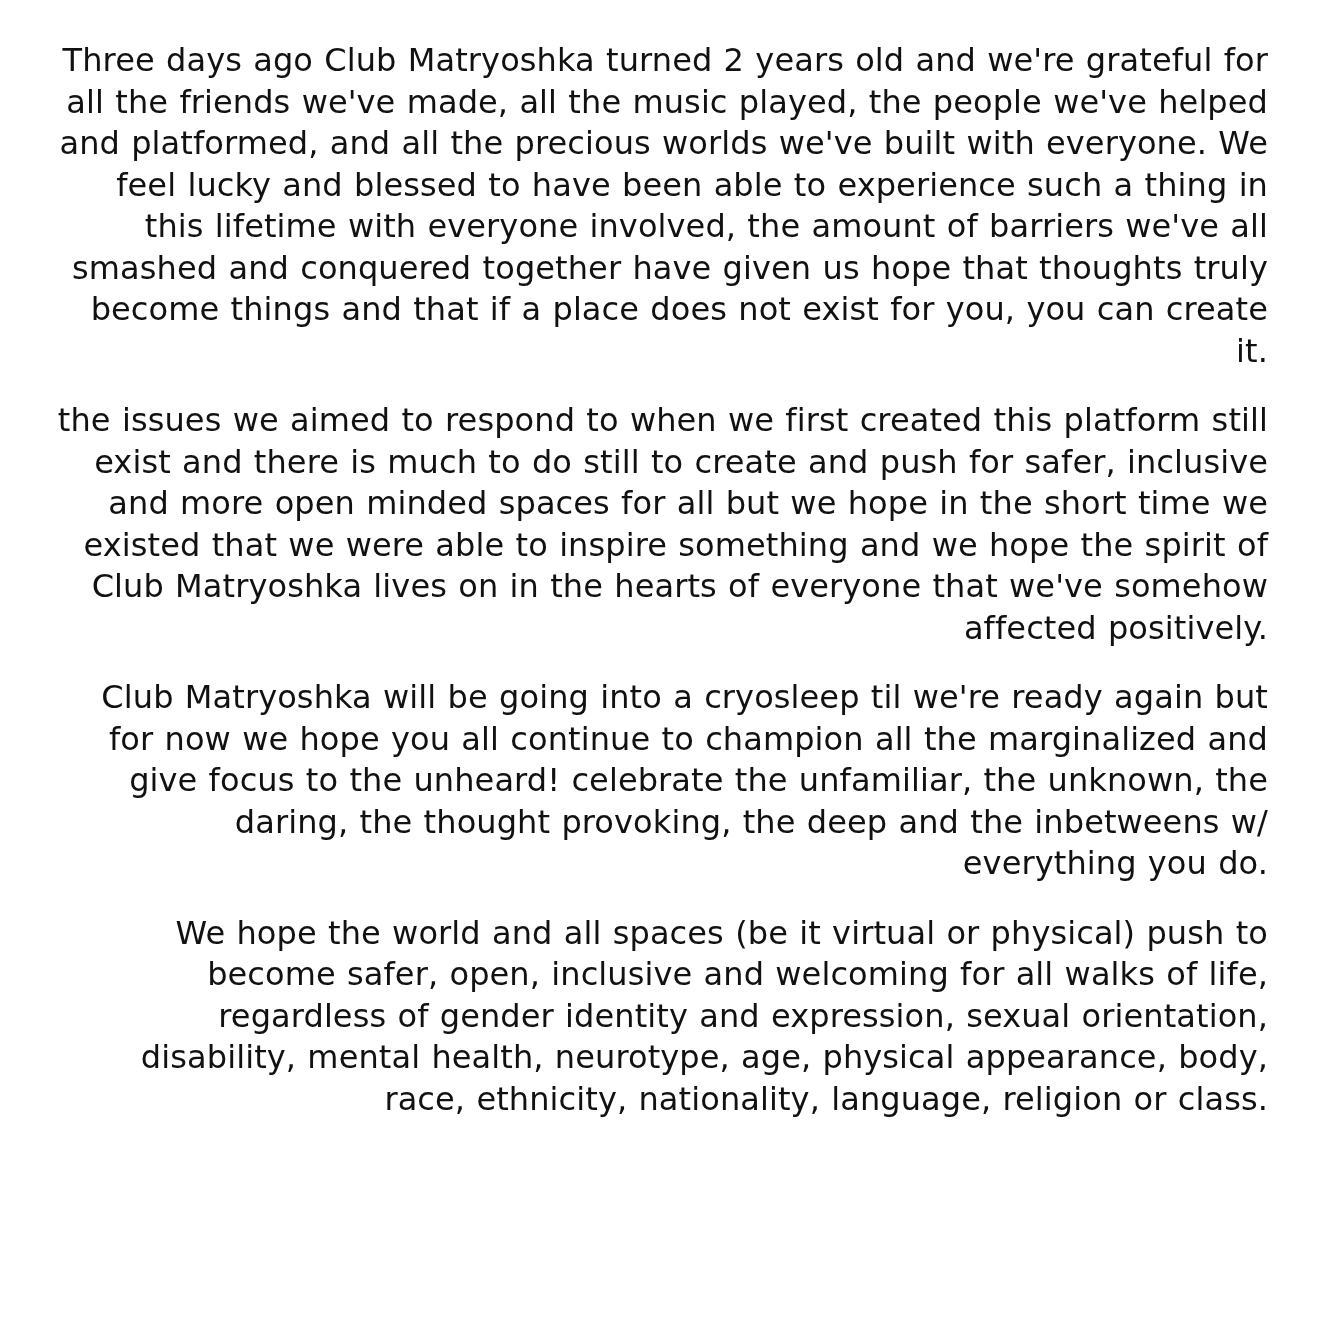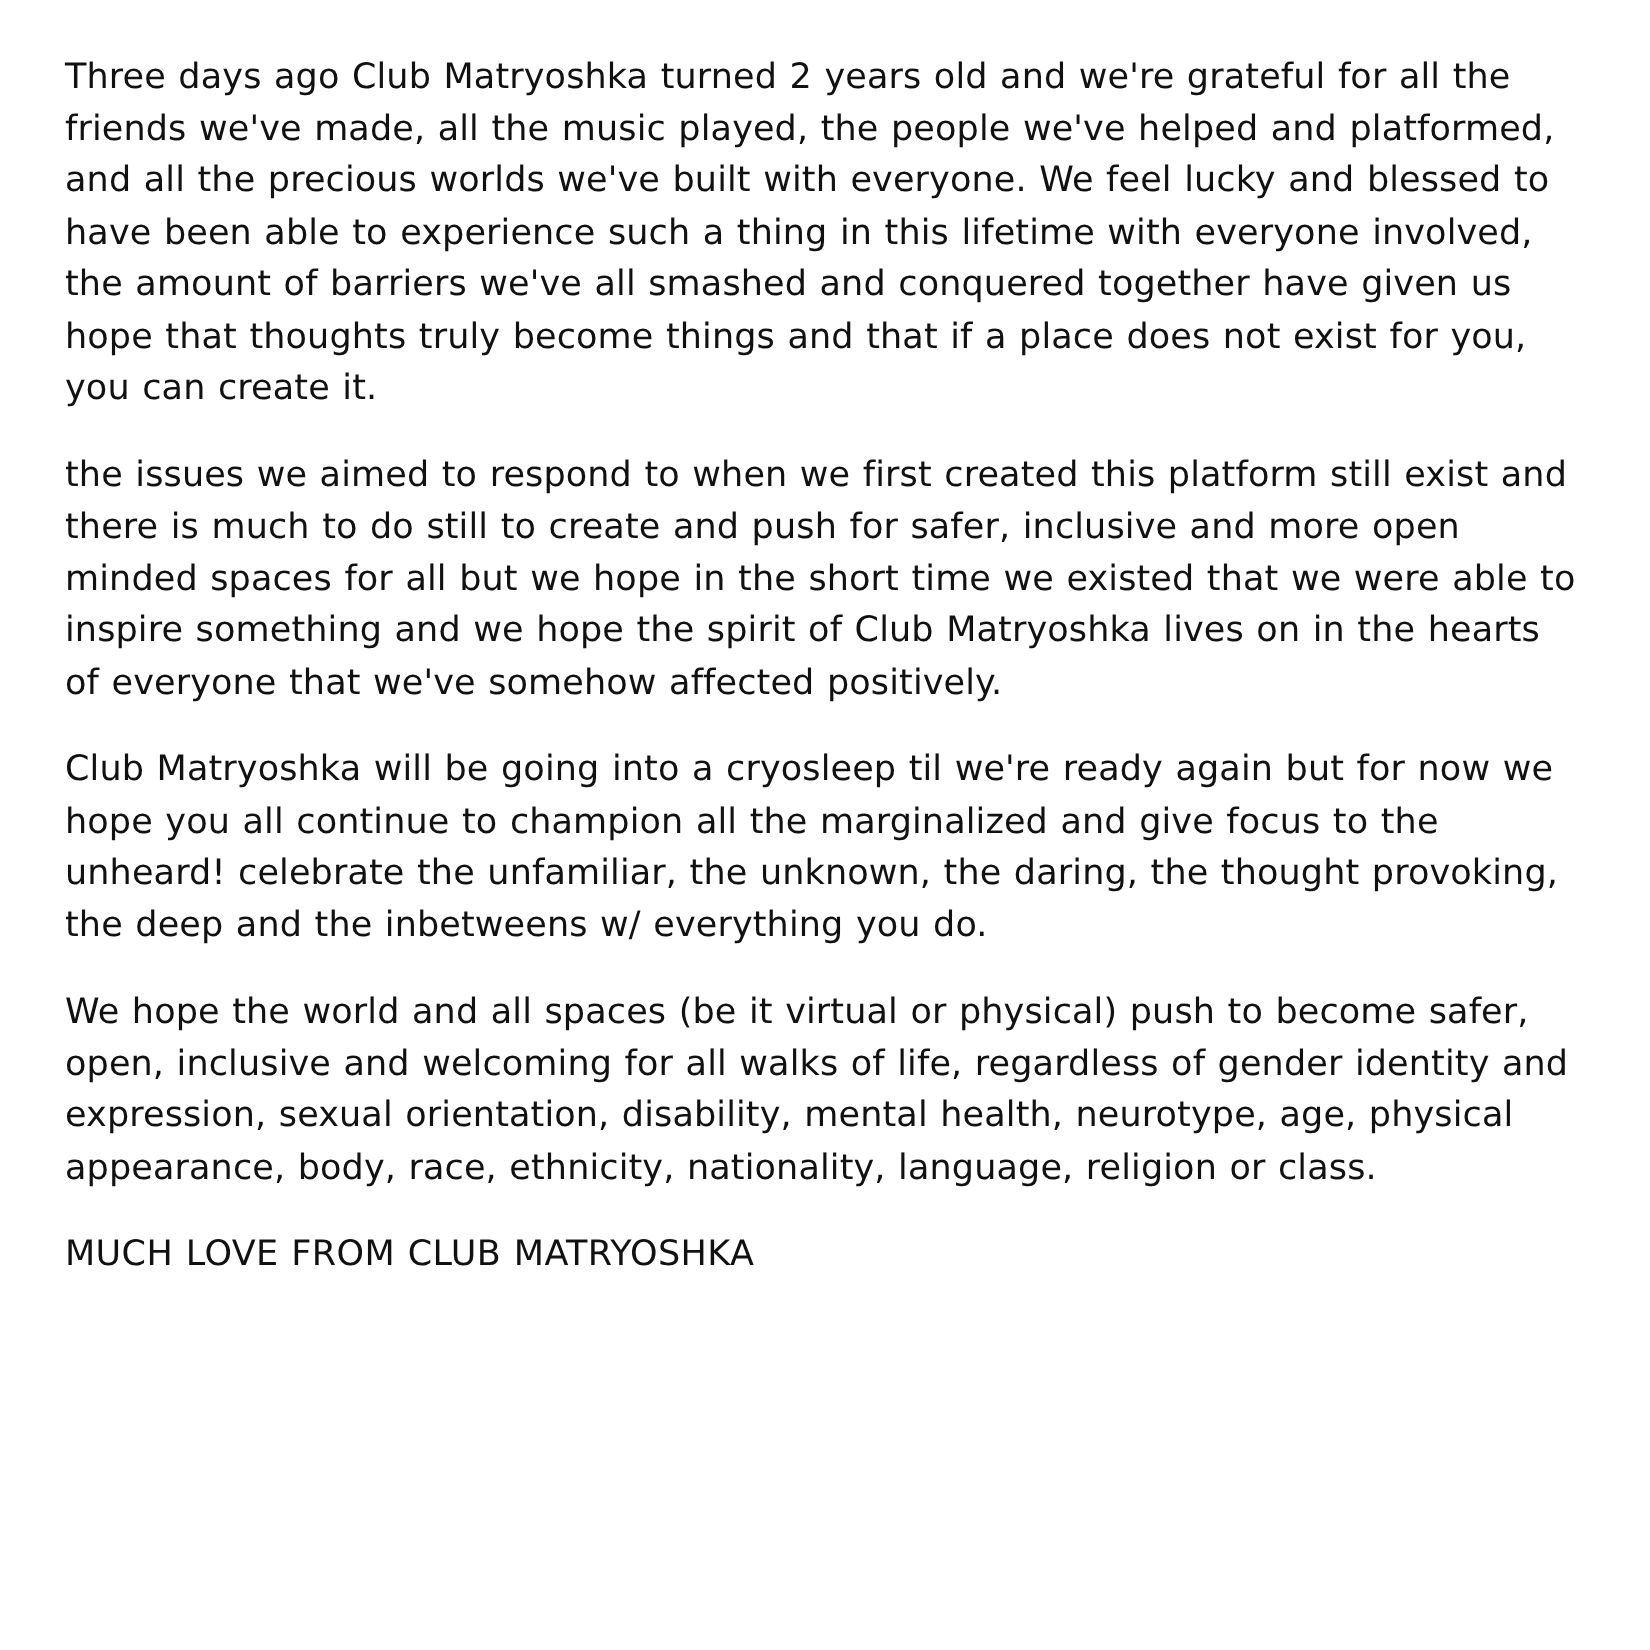--- a/index.html
+++ b/index.html
@@ -16,39 +16,38 @@
     box-sizing: border-box;
     width: 1320px;
     height: 1320px;
     padding: 40px 52px 0 52px;
     background: #ffffff;
   }
   .statement {
     color: #1a1a1a;
   }
   .para {
-    font-size: 28px;
+    font-size: 32px;
     line-height: 41.5px;
     letter-spacing: 0.1px;
     margin: 0 0 28px 0;
     color: #111111;
-    text-align: left;
+    text-align: right;
     word-spacing: 1px;
   }
   .para:last-child {
     margin-bottom: 0;
   }
   .para.signoff {
     letter-spacing: 0.3px;
   }
 </style>
 </head>
 <body>
 
 <div class="page">
   <div class="statement">
     <p class="para">Three days ago Club Matryoshka turned 2 years old and we're grateful for all the friends we've made, all the music played, the people we've helped and platformed, and all the precious worlds we've built with everyone. We feel lucky and blessed to have been able to experience such a thing in this lifetime with everyone involved, the amount of barriers we've all smashed and conquered together have given us hope that thoughts truly become things and that if a place does not exist for you, you can create it.</p>
     <p class="para">the issues we aimed to respond to when we first created this platform still exist and there is much to do still to create and push for safer, inclusive and more open minded spaces for all but we hope in the short time we existed that we were able to inspire something and we hope the spirit of Club Matryoshka lives on in the hearts of everyone that we've somehow affected positively.</p>
     <p class="para">Club Matryoshka will be going into a cryosleep til we're ready again but for now we hope you all continue to champion all the marginalized and give focus to the unheard! celebrate the unfamiliar, the unknown, the daring, the thought provoking, the deep and the inbetweens w/ everything you do.</p>
     <p class="para">We hope the world and all spaces (be it virtual or physical) push to become safer, open, inclusive and welcoming for all walks of life, regardless of gender identity and expression, sexual orientation, disability, mental health, neurotype, age, physical appearance, body, race, ethnicity, nationality, language, religion or class.</p>
-    <p class="para signoff">MUCH LOVE FROM CLUB MATRYOSHKA</p>
   </div>
 </div>
 
 </body></html>

